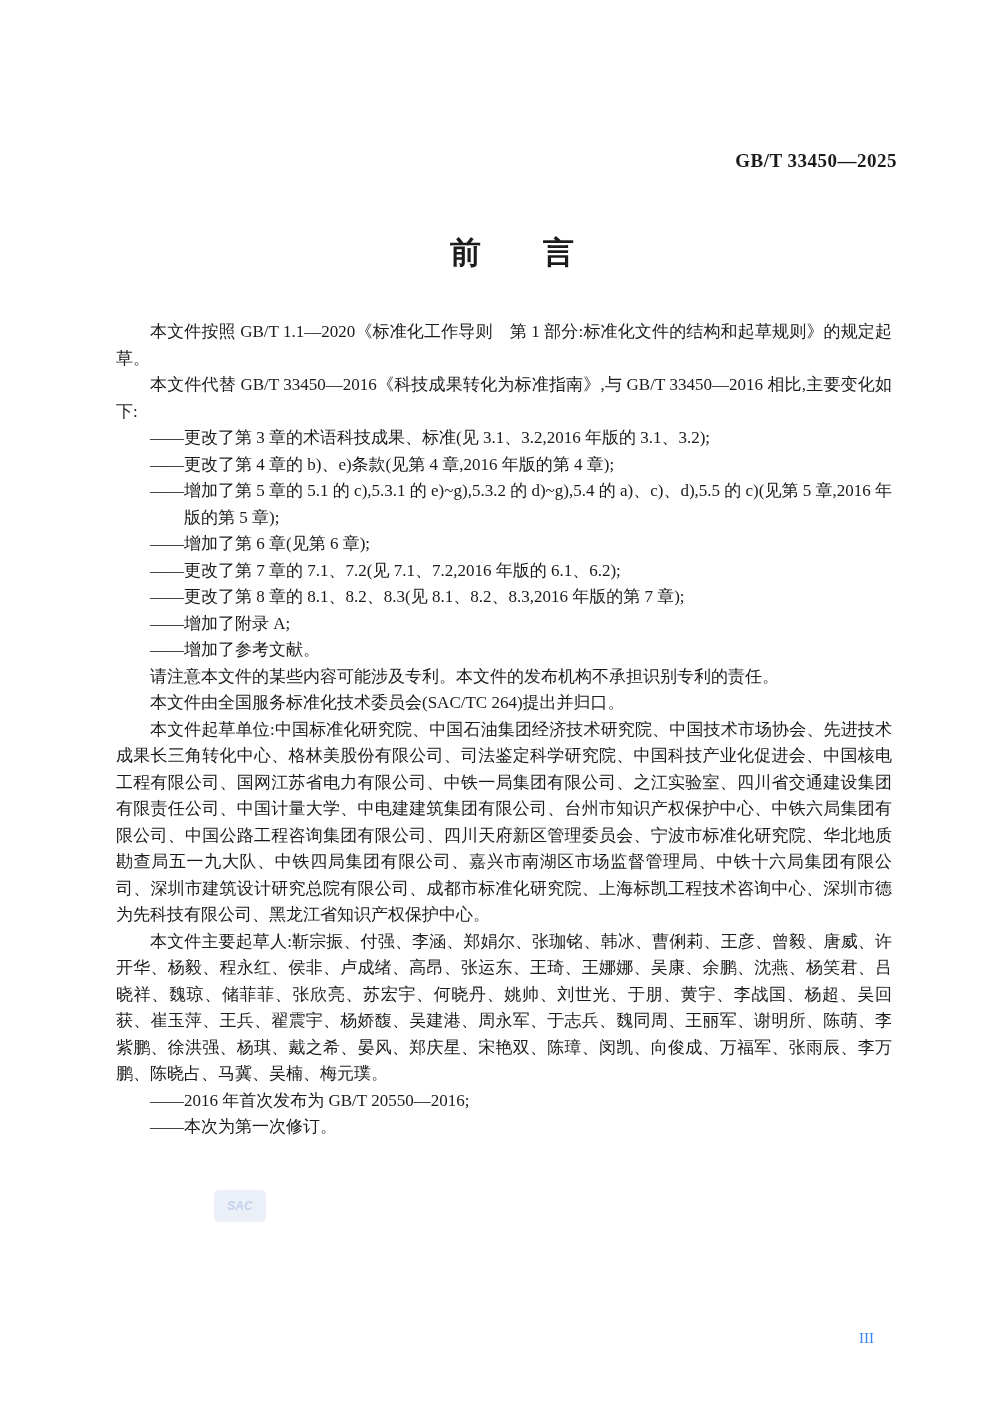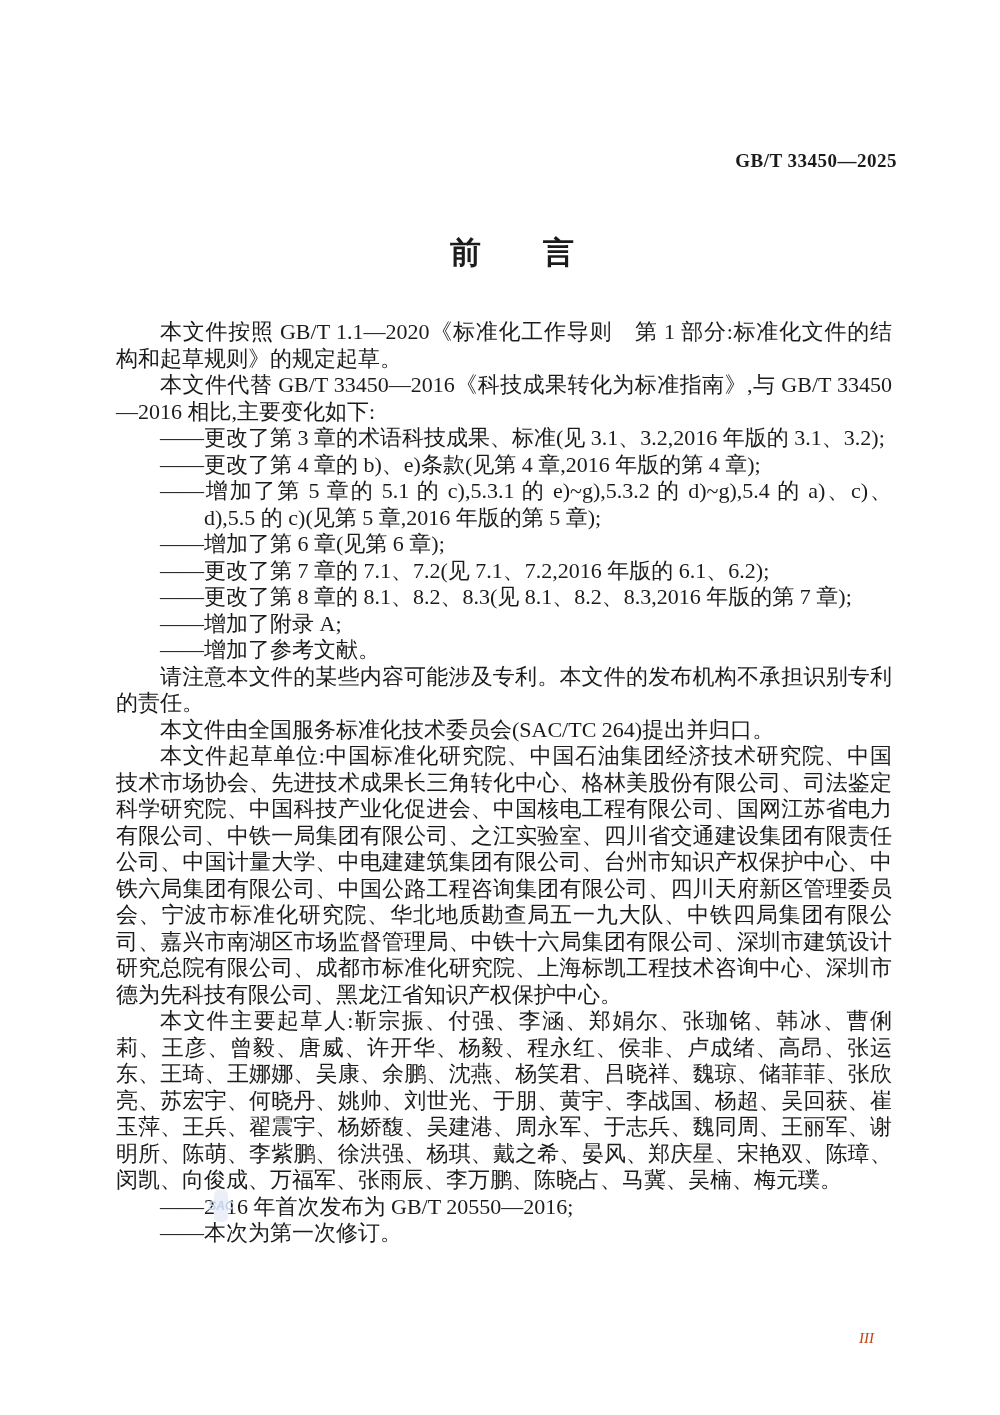--- a/index.html
+++ b/index.html
@@ -35,62 +35,61 @@
     text-align: center;
     font-size: 31px;
     font-weight: 700;
     font-family: "Liberation Sans", "DejaVu Sans", sans-serif;
   }
   .content {
     position: absolute;
     top: 287px;
     left: 116px;
     width: 776px;
-    font-size: 22px;
+    font-size: 17px;
     line-height: 26.5px;
     text-align: justify;
   }
   .content p {
     margin: 0;
     padding: 0;
   }
   p.para {
     text-indent: 2em;
   }
   p.dash {
     padding-left: 4em;
     text-indent: -2em;
   }
   .watermark {
     position: absolute;
     left: 214px;
     top: 1158px;
-    width: 14px;
+    width: 52px;
     height: 32px;
     background: #eaeff8;
     border-radius: 5px;
     display: flex;
     align-items: center;
     justify-content: center;
   }
   .watermark span {
     font-family: "Liberation Sans", "DejaVu Sans", sans-serif;
     font-style: italic;
     font-weight: 700;
     font-size: 12px;
     color: #c3d2ec;
   }
   .page-number {
     position: absolute;
     left: 859px;
     top: 1298px;
     font-size: 15px;
-    color: #c2410c;
+    color: #3b82f6;
     font-family: "Liberation Serif", "DejaVu Serif", serif;
-    font-style: italic;
   }
 </style>
 </head>
 <body>
 
 <div class="page">
 
   <div class="header-code">GB/T 33450—2025</div>
 
   <h1 class="doc-title">前　　言</h1>

